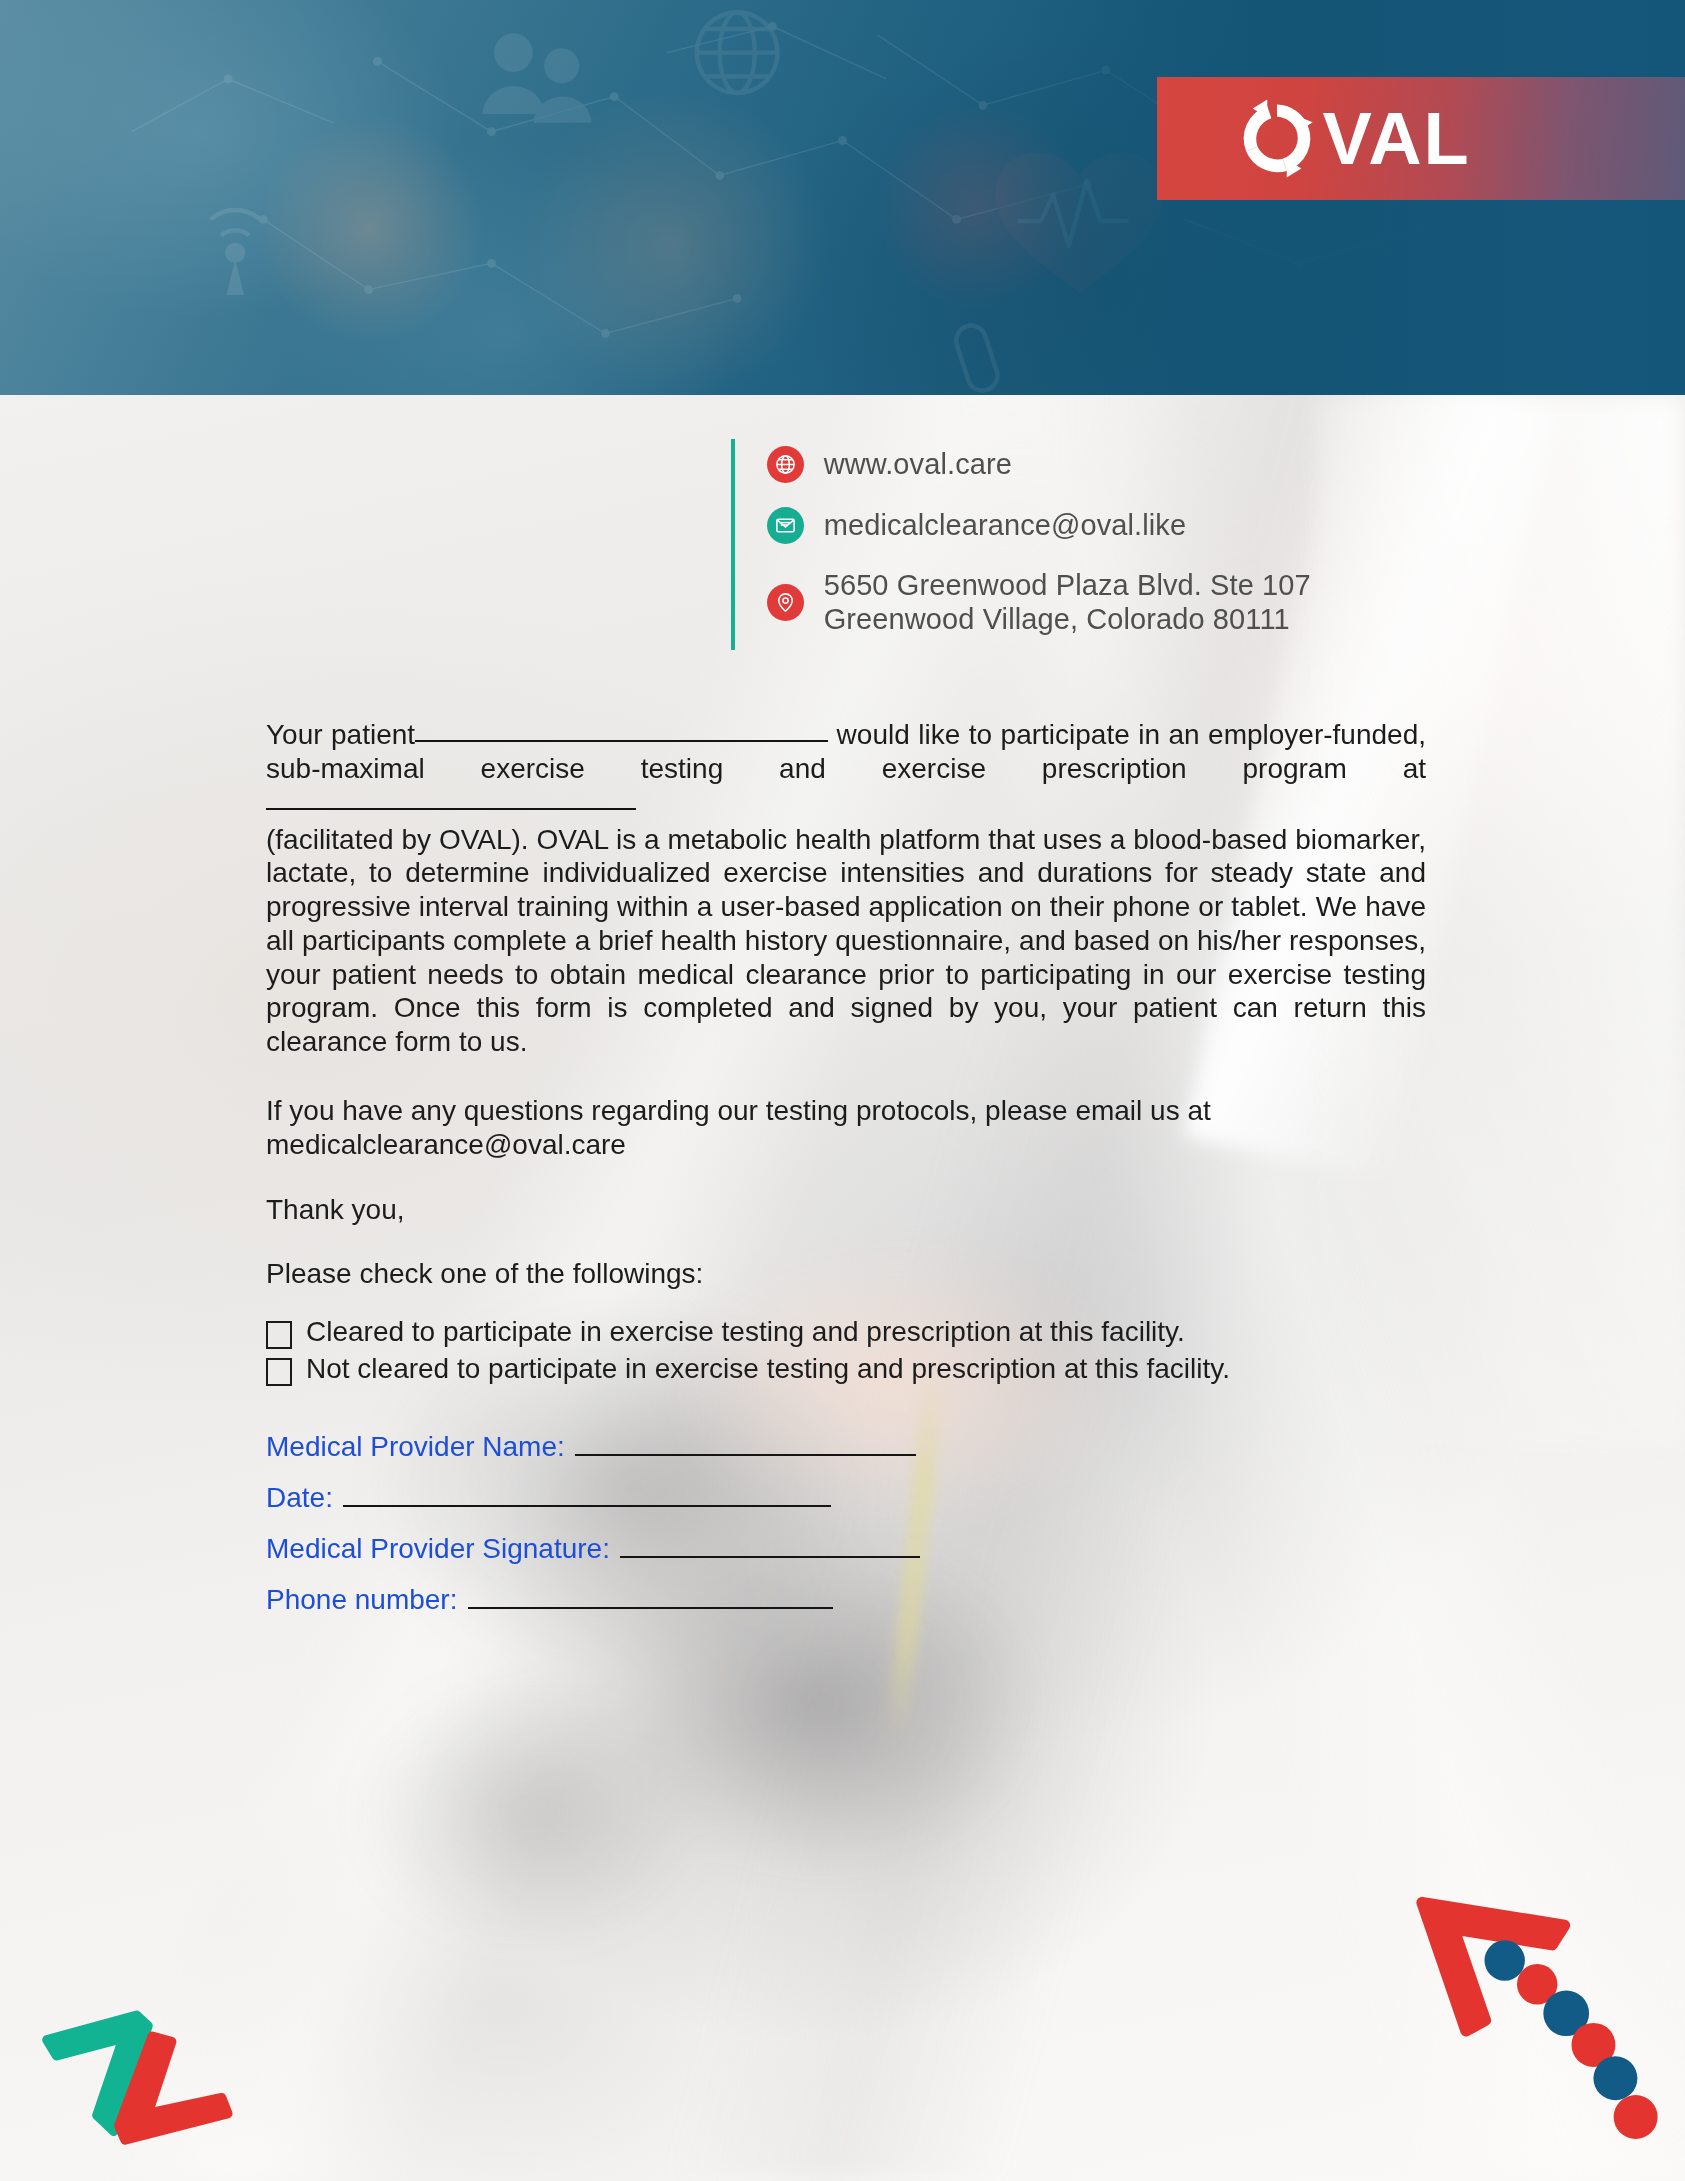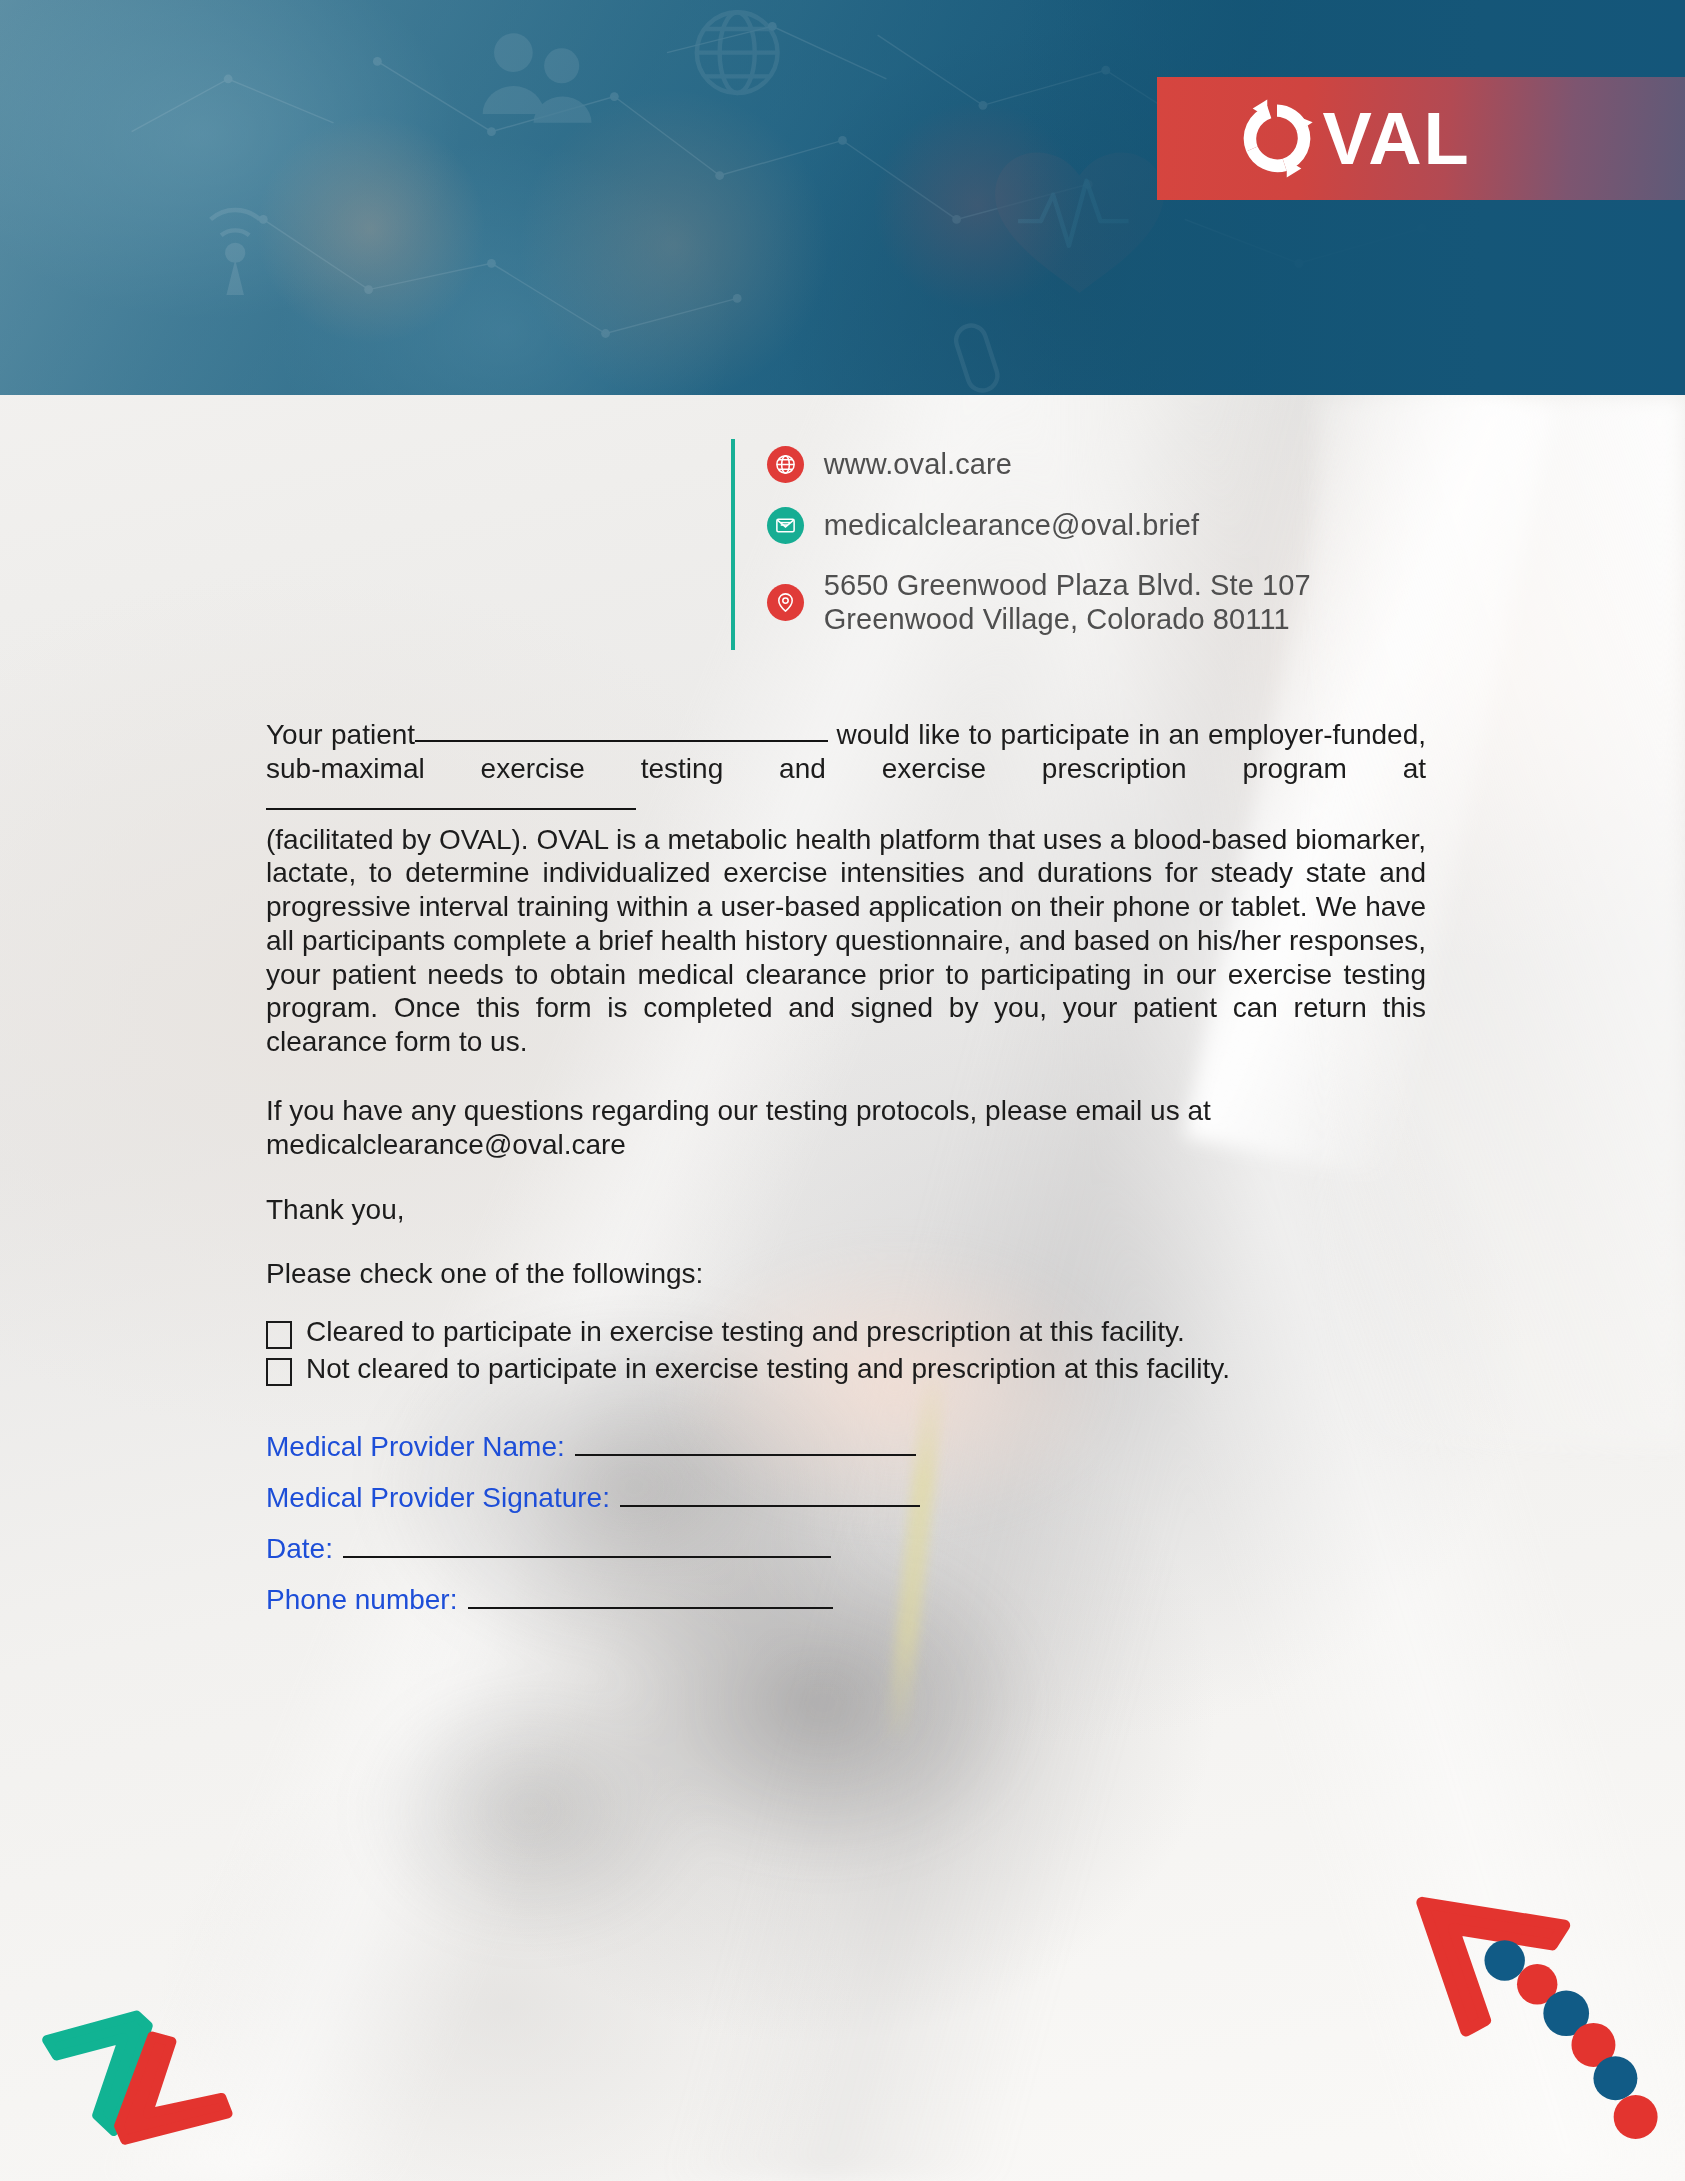--- a/index.html
+++ b/index.html
@@ -432,21 +432,21 @@
 
       <div class="contact-row">
         <span class="cicon teal">
           <svg width="23" height="23" viewBox="0 0 24 24" fill="none" stroke="#ffffff" stroke-width="1.6">
             <rect x="3" y="5.5" width="18" height="13" rx="1.5"></rect>
             <polyline points="3.6,6.4 12,13.5 20.4,6.4"></polyline>
             <line x1="7" y1="9" x2="17" y2="9"></line>
             <line x1="7" y1="11.5" x2="14" y2="11.5"></line>
           </svg>
         </span>
-        <span class="ctext">medicalclearance@oval.brief</span>
+        <span class="ctext">medicalclearance@oval.like</span>
       </div>
 
       <div class="contact-row addr">
         <span class="cicon red">
           <svg width="23" height="23" viewBox="0 0 24 24" fill="none" stroke="#ffffff" stroke-width="1.6">
             <path d="M12 3 C8.1 3 5 6.1 5 10 c0 5.2 7 11 7 11 s7 -5.8 7 -11 c0 -3.9 -3.1 -7 -7 -7 z"></path>
             <circle cx="12" cy="10" r="2.8"></circle>
           </svg>
         </span>
         <span class="ctext">5650 Greenwood Plaza Blvd. Ste 107
@@ -488,26 +488,26 @@
     </ul>
 
     <div class="gap-46"></div>
 
     <div class="fields">
       <div class="field-row">
         <span class="field-label">Medical Provider Name:</span>
         <span class="field-rule fr-name"></span>
       </div>
       <div class="field-row">
+        <span class="field-label">Date:</span>
+        <span class="field-rule fr-date"></span>
+      </div>
+      <div class="field-row">
         <span class="field-label">Medical Provider Signature:</span>
         <span class="field-rule fr-sig"></span>
-      </div>
-      <div class="field-row">
-        <span class="field-label">Date:</span>
-        <span class="field-rule fr-date"></span>
       </div>
       <div class="field-row">
         <span class="field-label">Phone number:</span>
         <span class="field-rule fr-phone"></span>
       </div>
     </div>
 
   </div>
 
   <svg class="deco-bl" viewBox="0 0 260 200">

